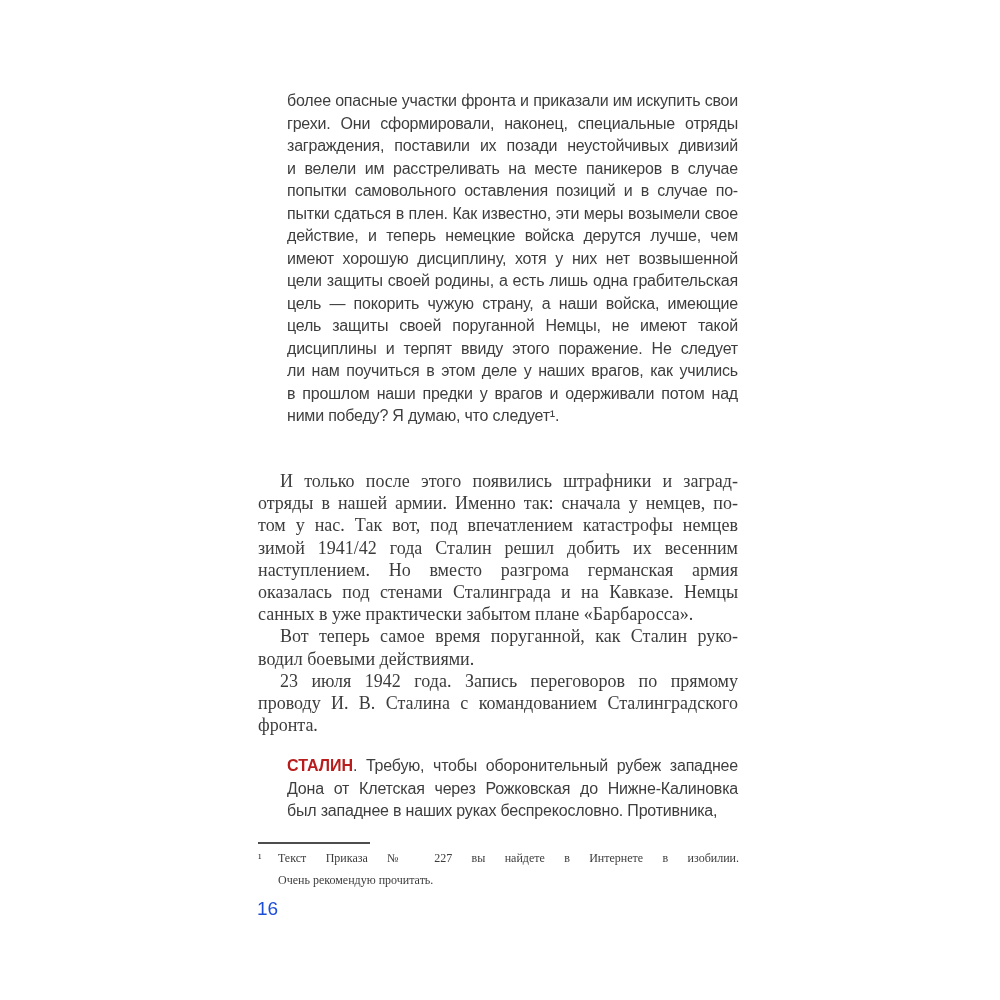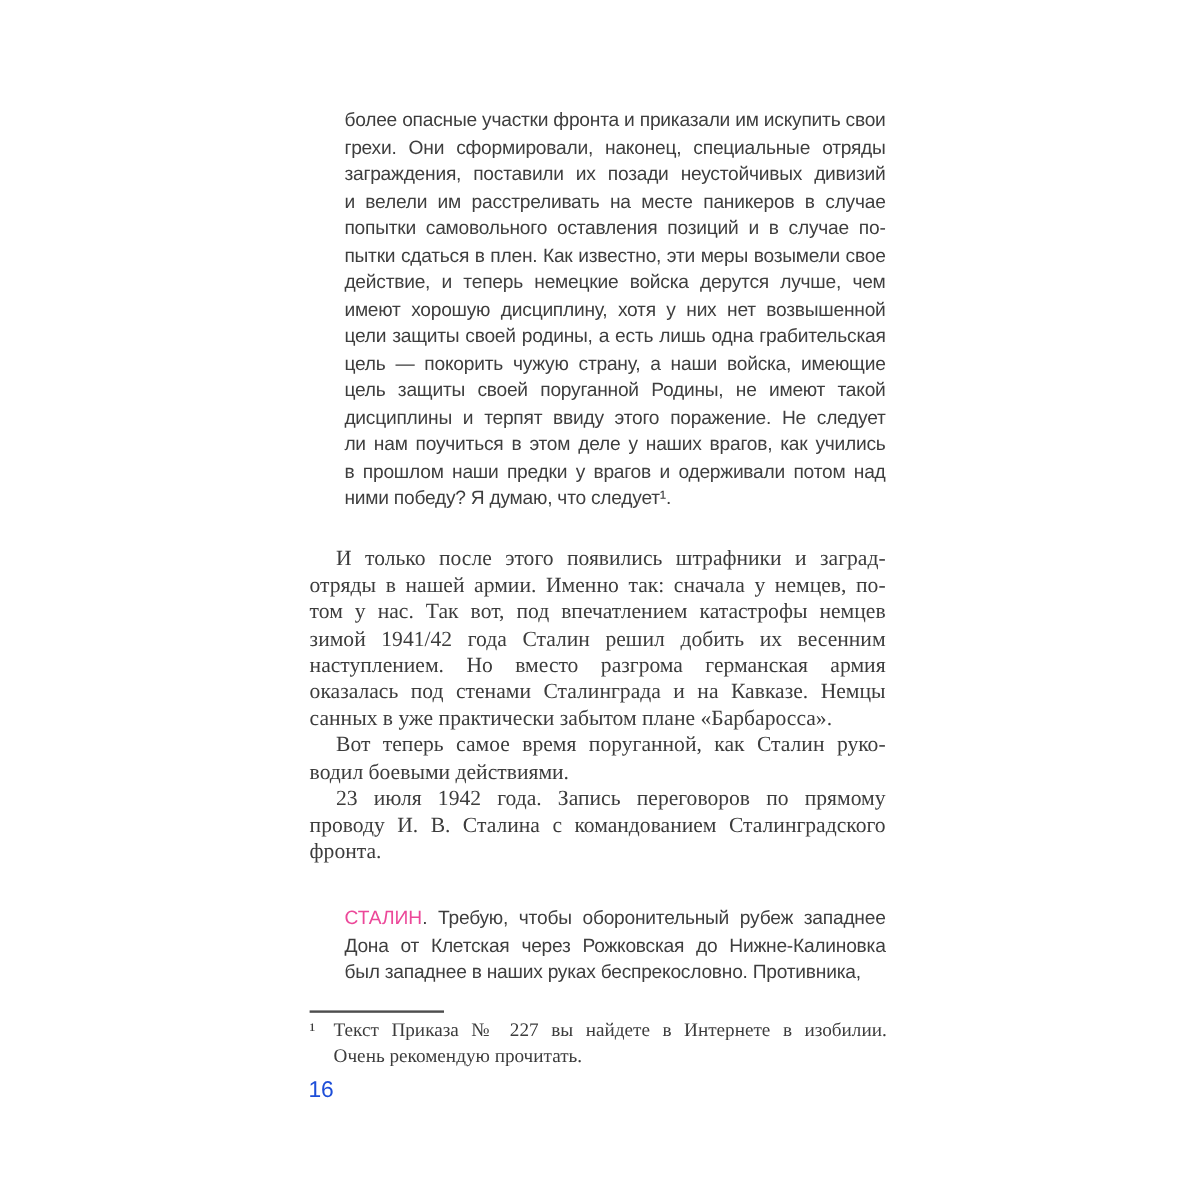--- a/index.html
+++ b/index.html
@@ -23,43 +23,44 @@
     font-size: 16px;
     line-height: 22.5px;
     letter-spacing: -0.2px;
     color: #3e3e3e;
   }
   .serif {
     font-family: "Liberation Serif", "DejaVu Serif", serif;
     font-size: 18px;
     line-height: 22.2px;
     color: #3c3c3c;
+    margin-top: 16px;
   }
   .footnote {
     font-family: "Liberation Serif", "DejaVu Serif", serif;
-    font-size: 16px;
+    font-size: 12px;
     line-height: 21.5px;
     color: #3c3c3c;
   }
   .tline {
     text-align: justify;
     text-align-last: justify;
   }
   .tline.endline {
     text-align-last: left;
   }
   .tline.firstline {
     text-indent: 22px;
   }
   .footnote .tline.firstline {
     text-indent: 20px;
   }
   .tline b {
-    font-weight: normal;
-    color: #ec4899;
+    font-weight: bold;
+    color: #b91c1c;
     letter-spacing: 0;
   }
   .fn-marker {
     display: inline-block;
     width: 20px;
     text-indent: 0;
   }
   .fn-rule {
     position: absolute;
     left: 258px;
@@ -90,21 +91,21 @@
       <div class="tline">более опасные участки фронта и приказали им искупить свои</div>
       <div class="tline">грехи. Они сформировали, наконец, специальные отряды</div>
       <div class="tline">заграждения, поставили их позади неустойчивых дивизий</div>
       <div class="tline">и велели им расстреливать на месте паникеров в случае</div>
       <div class="tline">попытки самовольного оставления позиций и в случае по-</div>
       <div class="tline">пытки сдаться в плен. Как известно, эти меры возымели свое</div>
       <div class="tline">действие, и теперь немецкие войска дерутся лучше, чем</div>
       <div class="tline">имеют хорошую дисциплину, хотя у них нет возвышенной</div>
       <div class="tline">цели защиты своей родины, а есть лишь одна грабительская</div>
       <div class="tline">цель — покорить чужую страну, а наши войска, имеющие</div>
-      <div class="tline">цель защиты своей поруганной Родины, не имеют такой</div>
+      <div class="tline">цель защиты своей поруганной Немцы, не имеют такой</div>
       <div class="tline">дисциплины и терпят ввиду этого поражение. Не следует</div>
       <div class="tline">ли нам поучиться в этом деле у наших врагов, как учились</div>
       <div class="tline">в прошлом наши предки у врагов и одерживали потом над</div>
       <div class="tline endline">ними победу? Я думаю, что следует¹.</div>
     </div>
 
   <div id="bodytext" class="textblock serif">
       <div class="tline firstline">И только после этого появились штрафники и заград-</div>
       <div class="tline">отряды в нашей армии. Именно так: сначала у немцев, по-</div>
       <div class="tline">том у нас. Так вот, под впечатлением катастрофы немцев</div>

